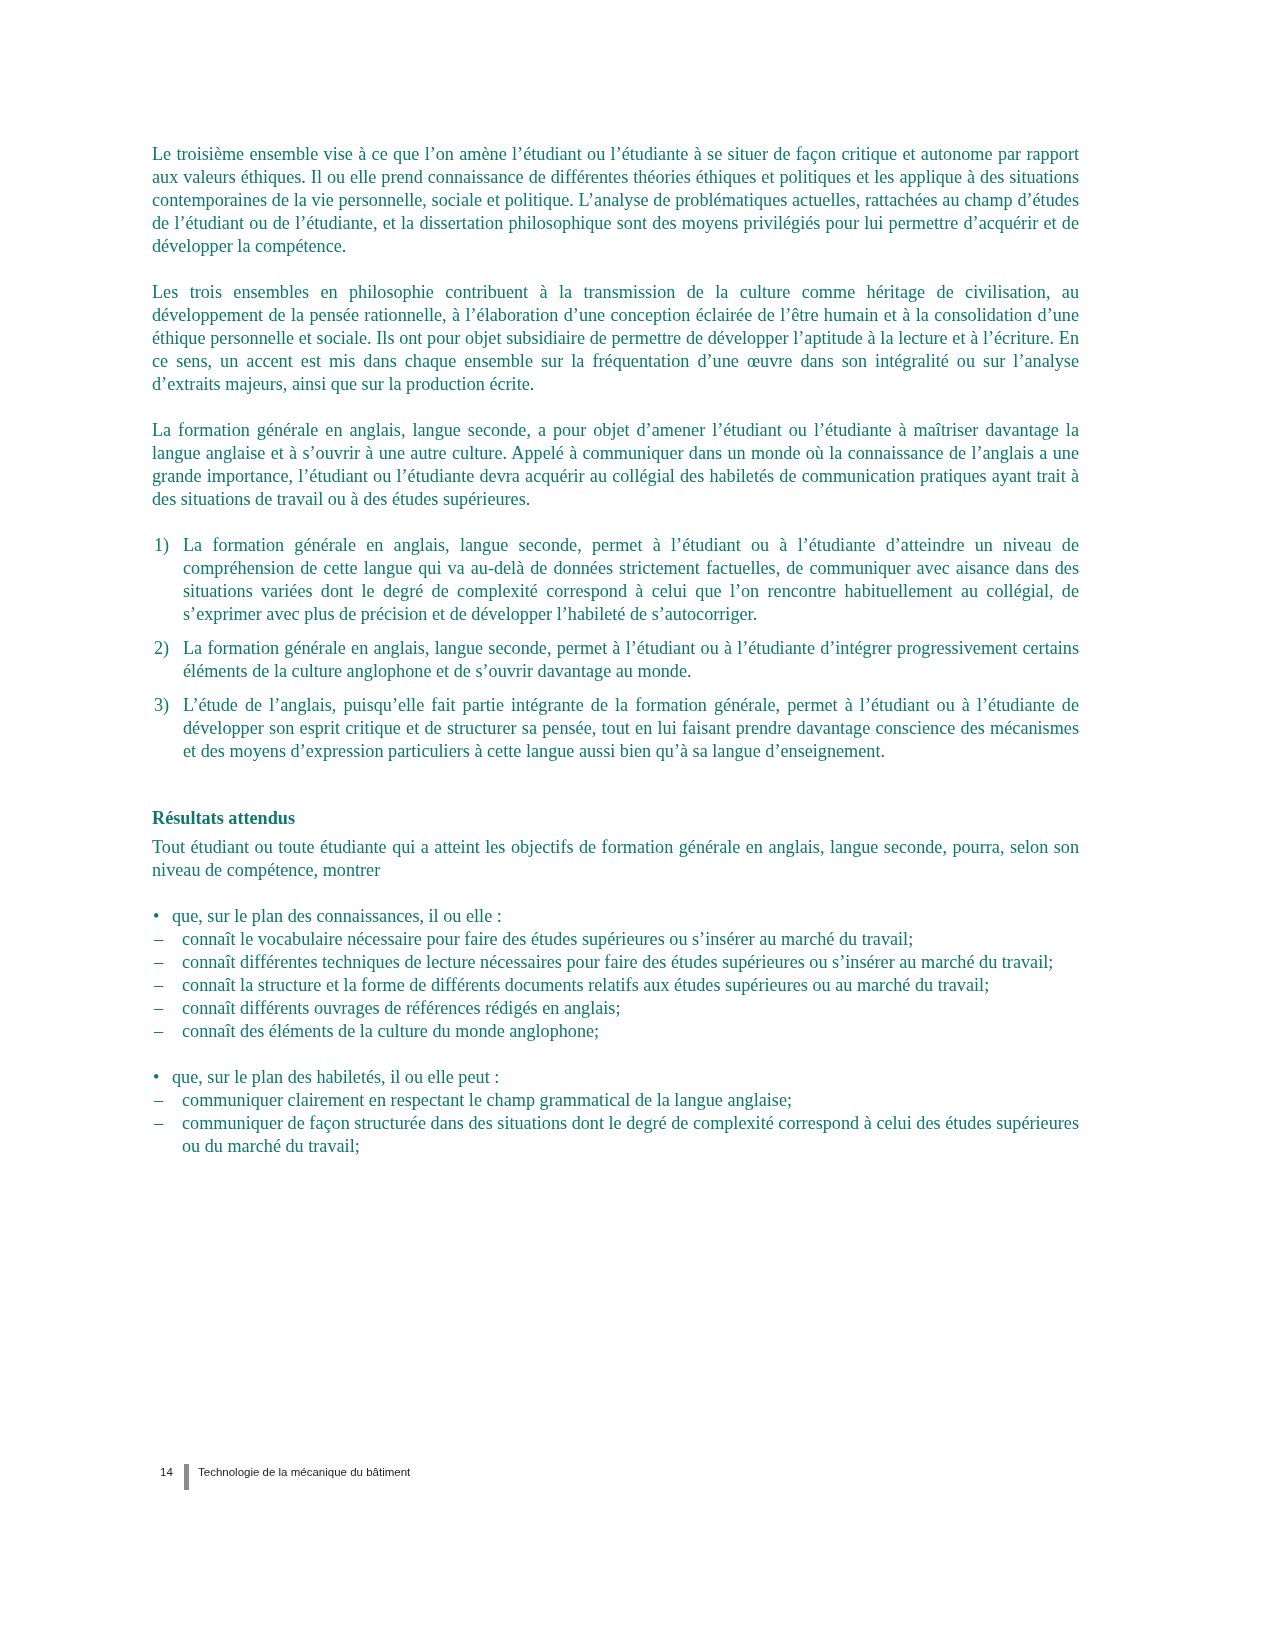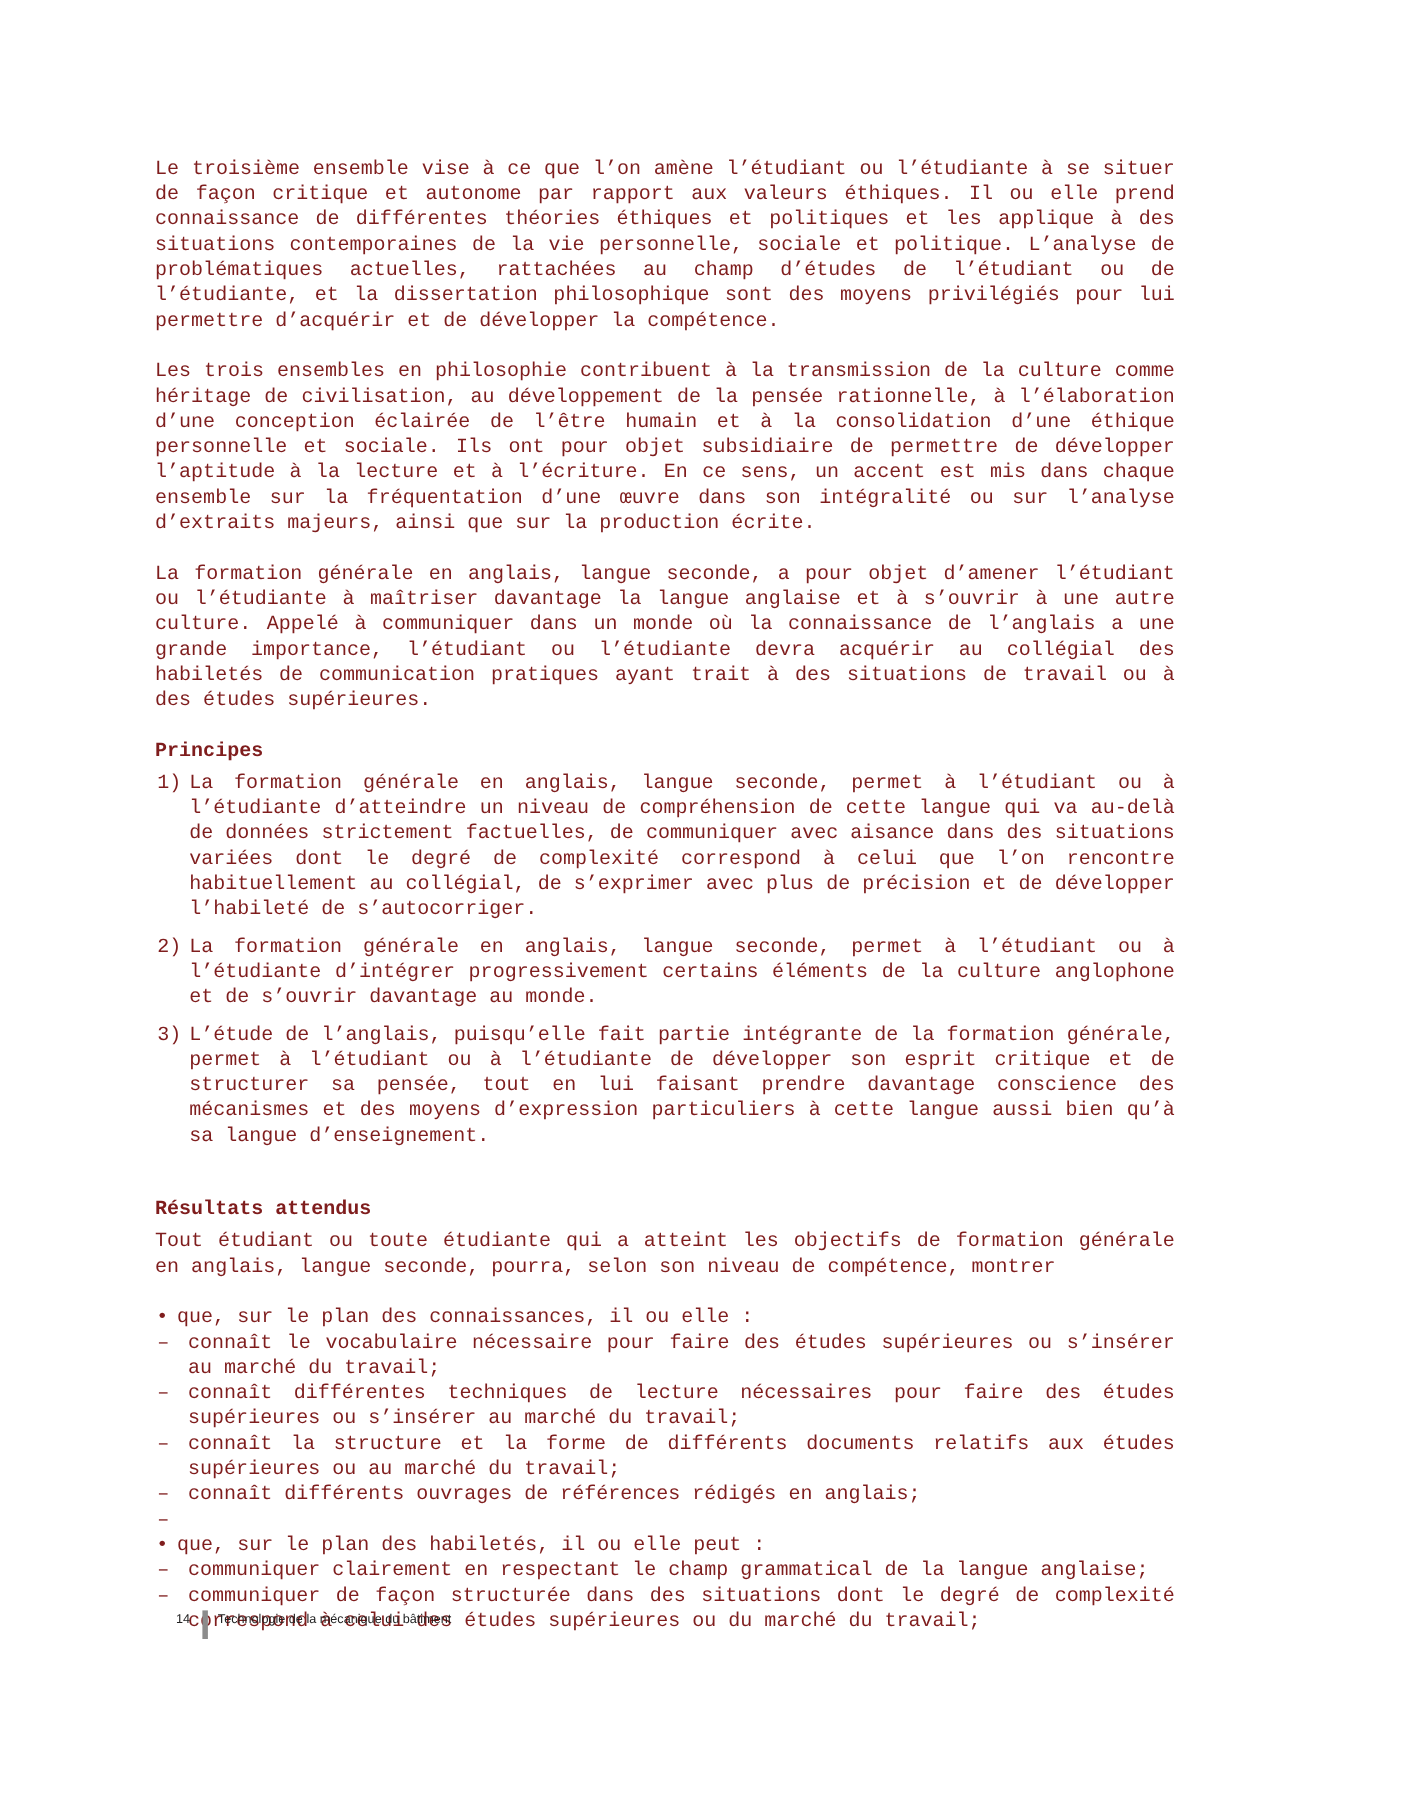--- a/index.html
+++ b/index.html
@@ -1,19 +1,19 @@
 <!DOCTYPE html>
 <html><head>
 <meta charset="utf-8">
 <style>
   html, body { margin: 0; padding: 0; background: #ffffff; }
   body { width: 1275px; height: 1650px; position: relative; overflow: hidden; }
   .page {
-    position: absolute; left: 141px; top: 143px; width: 927px;
-    font-family: Liberation Mono, monospace; font-size: 18.2px; line-height: 23px; color: #7f1d1d;
+    position: absolute; left: 152px; top: 143px; width: 927px;
+    font-family: Liberation Serif, serif; font-size: 18.2px; line-height: 23px; color: #0f766e;
   }
   p { margin: 0; text-align: justify; }
   .para-gap { margin-bottom: 23px; }
   h3 { margin: 0 0 6px 0; font-size: 18.2px; font-weight: bold; line-height: 23px; }
   .section { margin-top: 0; }
   ol.principles { list-style: none; margin: 0; padding: 0; }
   ol.principles li { position: relative; padding-left: 31px; margin-bottom: 11px; text-align: justify; }
   ol.principles li .num { position: absolute; left: 2px; top: 0; }
   ul.bullets { list-style: none; margin: 0; padding: 0; }
   ul.bullets > li { position: relative; padding-left: 20px; margin-bottom: 23px; }
@@ -34,41 +34,40 @@
 
 <div class="page">
   <p class="para-gap">Le troisième ensemble vise à ce que l’on amène l’étudiant ou l’étudiante à se situer de façon critique et autonome par rapport aux valeurs éthiques. Il ou elle prend connaissance de différentes théories éthiques et politiques et les applique à des situations contemporaines de la vie personnelle, sociale et politique. L’analyse de problématiques actuelles, rattachées au champ d’études de l’étudiant ou de l’étudiante, et la dissertation philosophique sont des moyens privilégiés pour lui permettre d’acquérir et de développer la compétence.</p>
   <p class="para-gap">Les trois ensembles en philosophie contribuent à la transmission de la culture comme héritage de civilisation, au développement de la pensée rationnelle, à l’élaboration d’une conception éclairée de l’être humain et à la consolidation d’une éthique personnelle et sociale. Ils ont pour objet subsidiaire de permettre de développer l’aptitude à la lecture et à l’écriture. En ce sens, un accent est mis dans chaque ensemble sur la fréquentation d’une œuvre dans son intégralité ou sur l’analyse d’extraits majeurs, ainsi que sur la production écrite.</p>
 
   <div class="section" style="margin-top:10px;">
     <p class="para-gap">La formation générale en anglais, langue seconde, a pour objet d’amener l’étudiant ou l’étudiante à maîtriser davantage la langue anglaise et à s’ouvrir à une autre culture. Appelé à communiquer dans un monde où la connaissance de l’anglais a une grande importance, l’étudiant ou l’étudiante devra acquérir au collégial des habiletés de communication pratiques ayant trait à des situations de travail ou à des études supérieures.</p>
   </div>
 
   <div class="section" style="margin-top:10px;">
-    <h3>Principes</h3>
     <ol class="principles">
       <li><span class="num">1)</span><span>La formation générale en anglais, langue seconde, permet à l’étudiant ou à l’étudiante d’atteindre un niveau de compréhension de cette langue qui va au-delà de données strictement factuelles, de communiquer avec aisance dans des situations variées dont le degré de complexité correspond à celui que l’on rencontre habituellement au collégial, de s’exprimer avec plus de précision et de développer l’habileté de s’autocorriger.</span></li>
       <li><span class="num">2)</span><span>La formation générale en anglais, langue seconde, permet à l’étudiant ou à l’étudiante d’intégrer progressivement certains éléments de la culture anglophone et de s’ouvrir davantage au monde.</span></li>
       <li><span class="num">3)</span><span>L’étude de l’anglais, puisqu’elle fait partie intégrante de la formation générale, permet à l’étudiant ou à l’étudiante de développer son esprit critique et de structurer sa pensée, tout en lui faisant prendre davantage conscience des mécanismes et des moyens d’expression particuliers à cette langue aussi bien qu’à sa langue d’enseignement.</span></li>
     </ol>
   </div>
 
   <div class="section" style="margin-top:44px;">
     <h3>Résultats attendus</h3>
     <p class="para-gap">Tout étudiant ou toute étudiante qui a atteint les objectifs de formation générale en anglais, langue seconde, pourra, selon son niveau de compétence, montrer</p>
     <ul class="bullets">
       <li>
         <span class="dot">•</span>
         <div>que, sur le plan des connaissances, il ou elle :</div>
         <ul class="dashes" style="margin-left:-20px;">
           <li><span class="dash">–</span><span>connaît le vocabulaire nécessaire pour faire des études supérieures ou s’insérer au marché du travail;</span></li>
           <li><span class="dash">–</span><span>connaît différentes techniques de lecture nécessaires pour faire des études supérieures ou s’insérer au marché du travail;</span></li>
           <li><span class="dash">–</span><span>connaît la structure et la forme de différents documents relatifs aux études supérieures ou au marché du travail;</span></li>
           <li><span class="dash">–</span><span>connaît différents ouvrages de références rédigés en anglais;</span></li>
-          <li><span class="dash">–</span></li>
+          <li><span class="dash">–</span><span>connaît des éléments de la culture du monde anglophone;</span></li>
         </ul>
       </li>
       <li>
         <span class="dot">•</span>
         <div>que, sur le plan des habiletés, il ou elle peut :</div>
         <ul class="dashes" style="margin-left:-20px;">
           <li><span class="dash">–</span><span>communiquer clairement en respectant le champ grammatical de la langue anglaise;</span></li>
           <li><span class="dash">–</span><span>communiquer de façon structurée dans des situations dont le degré de complexité correspond à celui des études supérieures ou du marché du travail;</span></li>
         </ul>
       </li>

